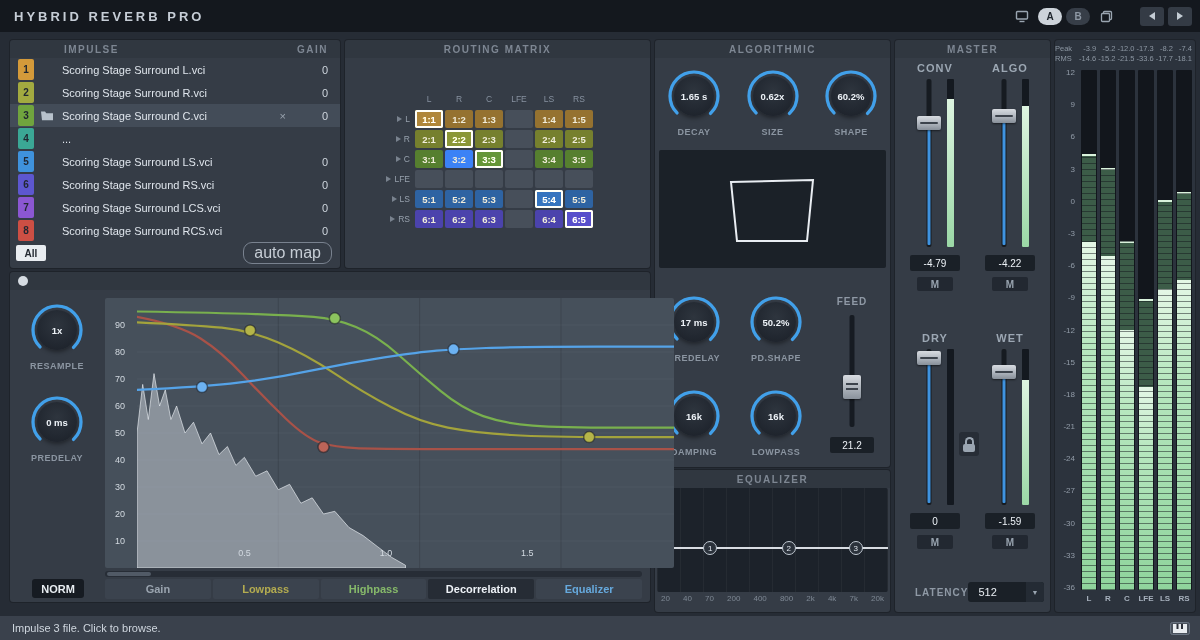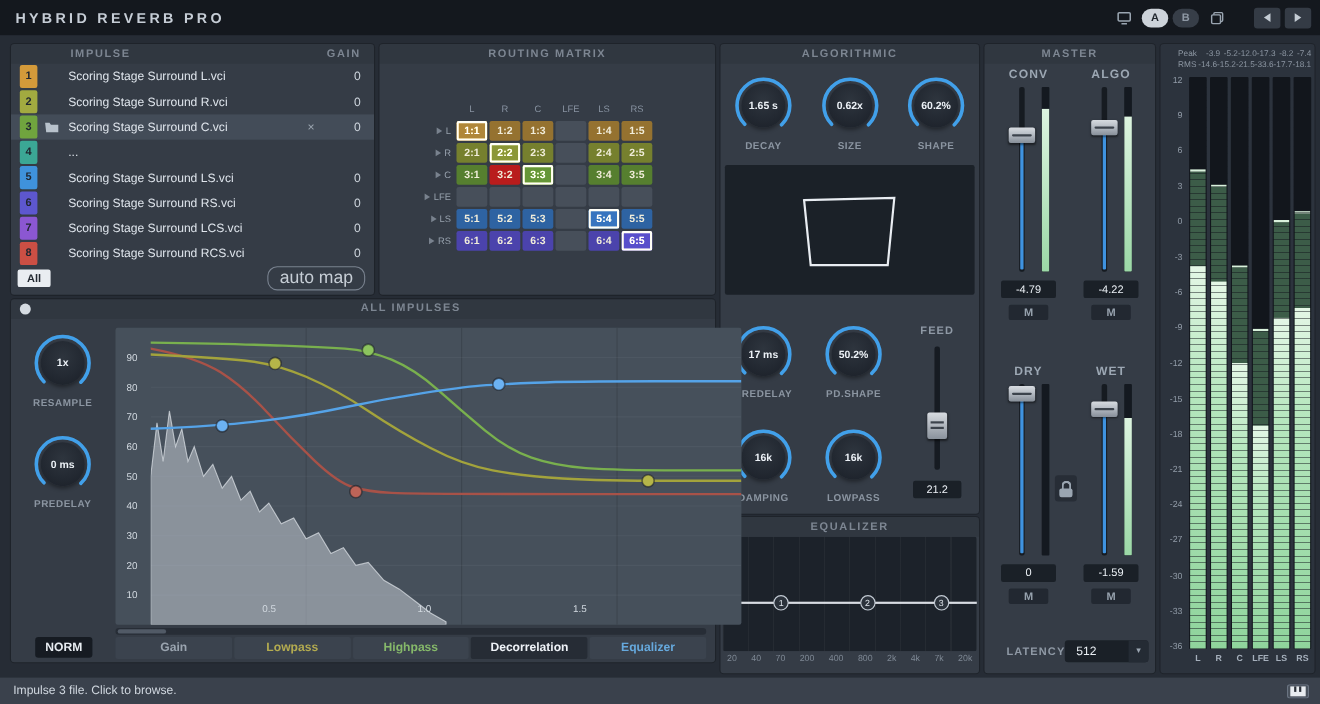--- a/index.html
+++ b/index.html
@@ -104,21 +104,21 @@
   .fg-mute{margin-top:6px;width:36px;height:14px;background:#222831;border-radius:2px;color:#97a2ae;font-size:10px;font-weight:bold;display:flex;align-items:center;justify-content:center;}
   .lock{position:absolute;left:64px;top:392px;width:20px;height:24px;background:#272d36;border-radius:3px;display:flex;flex-direction:column;align-items:center;justify-content:center;}
   .lock-shackle{width:9px;height:8px;border:2px solid #9aa5b1;border-bottom:none;border-radius:5px 5px 0 0;box-sizing:border-box;}
   .lock-body{width:12px;height:8px;background:#9aa5b1;border-radius:2px;margin-top:-1px;}
   .latency-row{position:absolute;left:8px;right:6px;top:542px;display:flex;align-items:center;justify-content:space-between;padding-left:12px;}
   .lat-label{font-size:10px;font-weight:bold;letter-spacing:1px;color:#8f99a5;}
   .lat-select{width:76px;height:20px;background:#1a2027;border-radius:3px;display:flex;align-items:center;justify-content:space-between;padding-left:10px;box-sizing:border-box;color:#e9eef3;font-size:11px;}
   .lat-arrow{width:18px;height:100%;display:flex;align-items:center;justify-content:center;font-size:7px;color:#9aa5b1;background:#242b34;border-radius:0 3px 3px 0;}
 
   
-  .mt-vals{position:absolute;left:16px;right:3px;display:flex;align-items:center;font-size:7.5px;color:#8d97a3;}
+  .mt-vals{position:absolute;left:0;right:3px;display:flex;align-items:center;font-size:7.5px;color:#8d97a3;}
   #peak-row{top:4px;}
   #rms-row{top:14px;}
   .mt-lab{width:22px;}
   .mt-val{flex:1;text-align:right;}
   .mt-scale{position:absolute;left:2px;top:28px;width:20px;height:524px;display:flex;flex-direction:column;justify-content:space-between;align-items:flex-end;font-size:8px;color:#929ca8;padding-right:2px;box-sizing:border-box;}
   .mt-cols{position:absolute;left:26px;top:30px;height:520px;display:flex;}
   .mcol{width:16px;margin-right:3px;background:#12161c;border-radius:1px;position:relative;overflow:hidden;}
   .mcol::after{content:"";position:absolute;inset:0;background:repeating-linear-gradient(0deg,rgba(18,22,28,0.5) 0 1px,transparent 1px 6px);}
   .m-dim{position:absolute;left:1px;right:1px;bottom:0;background:#3c5c48;}
   .m-bright{position:absolute;left:1px;right:1px;bottom:0;background:linear-gradient(180deg,#e4f7e6 0%,#b7e7bf 30%,#8fd49c 100%);}
@@ -275,21 +275,21 @@
           <div class="mx-cell"></div>
           <div class="mx-cell" style="background: rgb(118, 128, 46);">2:4</div>
           <div class="mx-cell" style="background: rgb(118, 128, 46);">2:5</div>
         </div>
         <div class="mx-row">
           <div class="mx-rowlab">
             <span class="mx-tri"></span>
             <span>C</span>
           </div>
           <div class="mx-cell" style="background: rgb(86, 127, 47);">3:1</div>
-          <div class="mx-cell" style="background: #b91c1c;">3:2</div>
+          <div class="mx-cell" style="background: #3b82f6;">3:2</div>
           <div class="mx-cell hl" style="background: rgb(86, 127, 47);">3:3</div>
           <div class="mx-cell"></div>
           <div class="mx-cell" style="background: rgb(86, 127, 47);">3:4</div>
           <div class="mx-cell" style="background: rgb(86, 127, 47);">3:5</div>
         </div>
         <div class="mx-row">
           <div class="mx-rowlab">
             <span class="mx-tri"></span>
             <span>LFE</span>
           </div>
@@ -596,21 +596,20 @@
         <div class="mt-chan">C</div>
         <div class="mt-chan">LFE</div>
         <div class="mt-chan">LS</div>
         <div class="mt-chan">RS</div>
       </div>
   </div>
 
   <div class="panel" id="impulses-panel">
     <div class="ie-head">
       <div class="ie-led"></div>
-      <div class="ie-title">ALL IMPULSES</div>
     </div>
 
     <div class="knob-unit ie-knob-a">
       <div class="knob">
         <svg class="ring" viewBox="0 0 56 56">
             <circle class="rt" cx="28" cy="28" r="24"></circle>
             <circle class="rf" cx="28" cy="28" r="24"></circle>
           </svg>
         <div class="knob-val">1x</div>
       </div>

